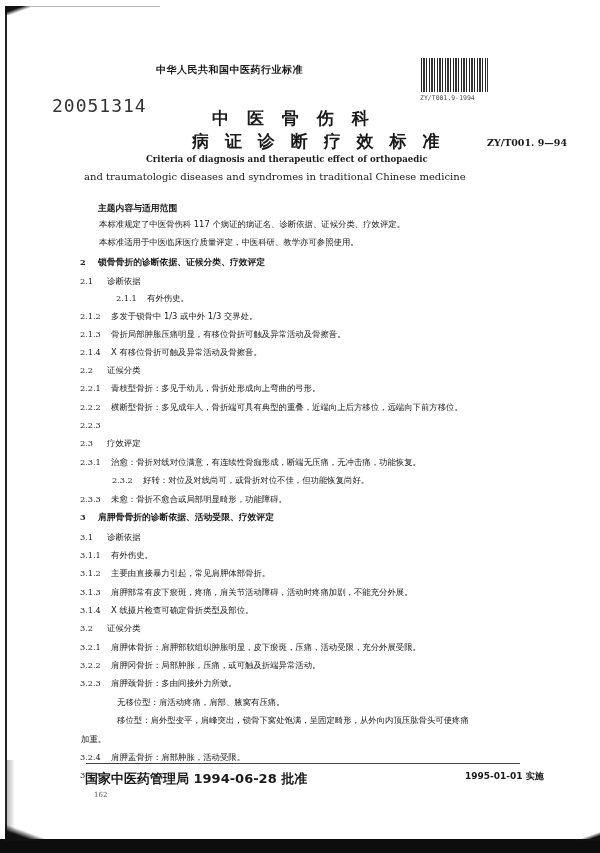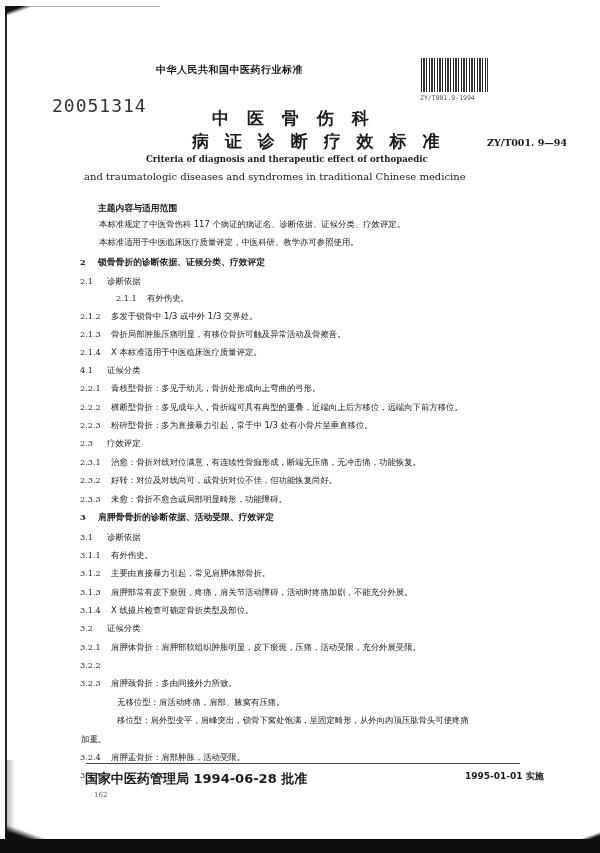--- a/index.html
+++ b/index.html
@@ -120,48 +120,47 @@
     <div class="line" style="top: 311px; left: 80px;">
       <span class="num" style="width: 31px;">2.1.2</span>
       <span class="txt">多发于锁骨中 1/3 或中外 1/3 交界处。</span>
     </div>
     <div class="line" style="top: 329px; left: 80px;">
       <span class="num" style="width: 31px;">2.1.3</span>
       <span class="txt">骨折局部肿胀压痛明显，有移位骨折可触及异常活动及骨擦音。</span>
     </div>
     <div class="line" style="top: 347px; left: 80px;">
       <span class="num" style="width: 31px;">2.1.4</span>
-      <span class="txt">X 本标准适用于中医临床医疗质量评定。</span>
+      <span class="txt">X 有移位骨折可触及异常活动及骨擦音。</span>
     </div>
     <div class="line" style="top: 365px; left: 80px;">
-      <span class="num" style="width: 27px;">4.1</span>
+      <span class="num" style="width: 27px;">2.2</span>
       <span class="txt">证候分类</span>
     </div>
     <div class="line" style="top: 383px; left: 80px;">
       <span class="num" style="width: 31px;">2.2.1</span>
       <span class="txt">青枝型骨折：多见于幼儿，骨折处形成向上弯曲的弓形。</span>
     </div>
     <div class="line" style="top: 402px; left: 80px;">
       <span class="num" style="width: 31px;">2.2.2</span>
       <span class="txt">横断型骨折：多见成年人，骨折端可具有典型的重叠，近端向上后方移位，远端向下前方移位。</span>
     </div>
     <div class="line" style="top: 420px; left: 80px;">
       <span class="num" style="width: 31px;">2.2.3</span>
-      <span class="txt">粉碎型骨折：多为直接暴力引起，常于中 1/3 处有小骨片呈垂直移位。</span>
     </div>
     <div class="line" style="top: 438px; left: 80px;">
       <span class="num" style="width: 27px;">2.3</span>
       <span class="txt">疗效评定</span>
     </div>
     <div class="line" style="top: 457px; left: 80px;">
       <span class="num" style="width: 31px;">2.3.1</span>
       <span class="txt">治愈：骨折对线对位满意，有连续性骨痂形成，断端无压痛，无冲击痛，功能恢复。</span>
     </div>
     <div class="line" style="top: 475px; left: 80px;">
-      <span class="num" style="width: 31px;">2.3.2</span>
+      <span class="num" style="width: 31px; margin-left: 32px;">2.3.2</span>
       <span class="txt">好转：对位及对线尚可，或骨折对位不佳，但功能恢复尚好。</span>
     </div>
     <div class="line" style="top: 494px; left: 80px;">
       <span class="num" style="width: 31px;">2.3.3</span>
       <span class="txt">未愈：骨折不愈合或局部明显畸形，功能障碍。</span>
     </div>
     <div class="line heading" style="top: 512px; left: 80px;">
       <span class="num" style="width: 18px;">3</span>
       <span class="txt">肩胛骨骨折的诊断依据、活动受限、疗效评定</span>
     </div>
@@ -188,20 +187,21 @@
     <div class="line" style="top: 623px; left: 80px;">
       <span class="num" style="width: 27px;">3.2</span>
       <span class="txt">证候分类</span>
     </div>
     <div class="line" style="top: 642px; left: 80px;">
       <span class="num" style="width: 31px;">3.2.1</span>
       <span class="txt">肩胛体骨折：肩胛部软组织肿胀明显，皮下瘀斑，压痛，活动受限，充分外展受限。</span>
     </div>
     <div class="line" style="top: 660px; left: 80px;">
       <span class="num" style="width: 31px;">3.2.2</span>
+      <span class="txt">肩胛冈骨折：局部肿胀，压痛，或可触及折端异常活动。</span>
     </div>
     <div class="line" style="top: 678px; left: 80px;">
       <span class="num" style="width: 31px;">3.2.3</span>
       <span class="txt">肩胛颈骨折：多由间接外力所致。</span>
     </div>
     <div class="line" style="top: 697px; left: 117px;">
       <span class="txt">无移位型：肩活动疼痛，肩部、腋窝有压痛。</span>
     </div>
     <div class="line" style="top: 715px; left: 117px;">
       <span class="txt">移位型：肩外型变平，肩峰突出，锁骨下窝处饱满，呈固定畸形，从外向内顶压肱骨头可使疼痛</span>

